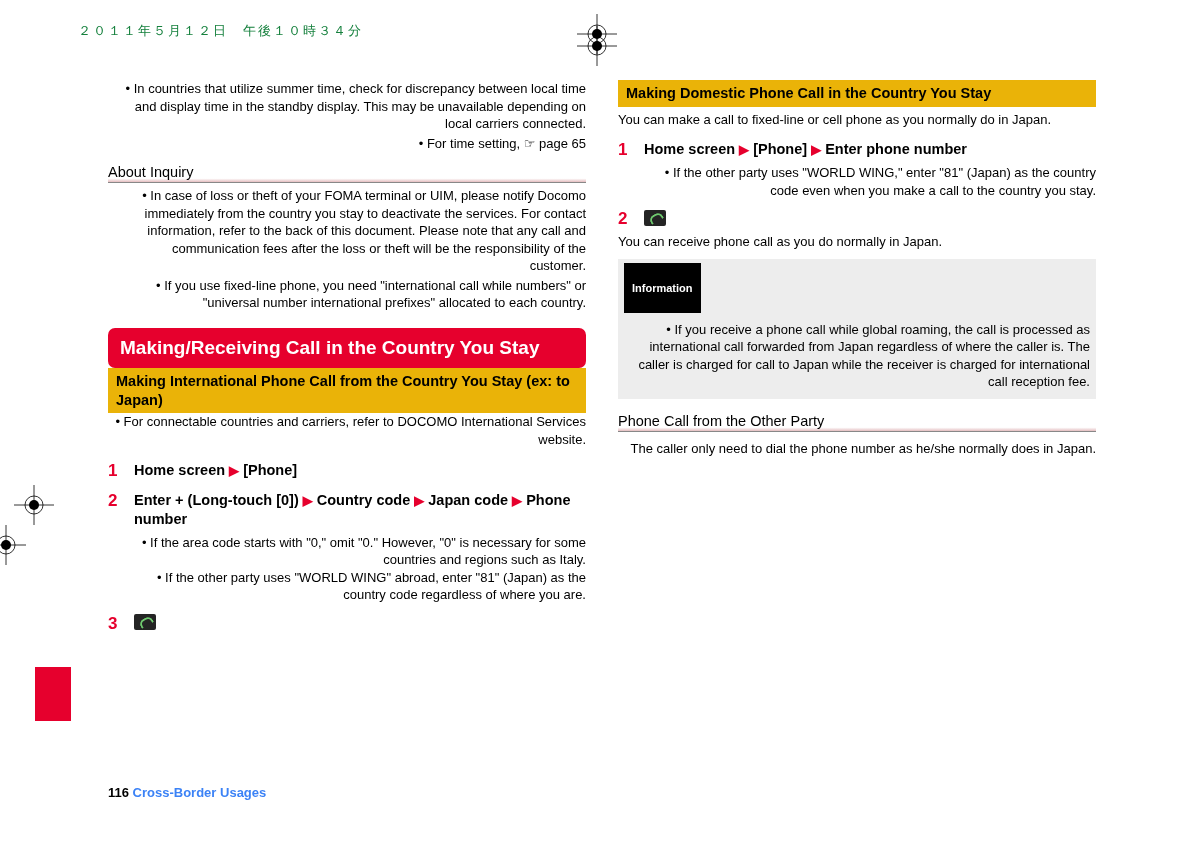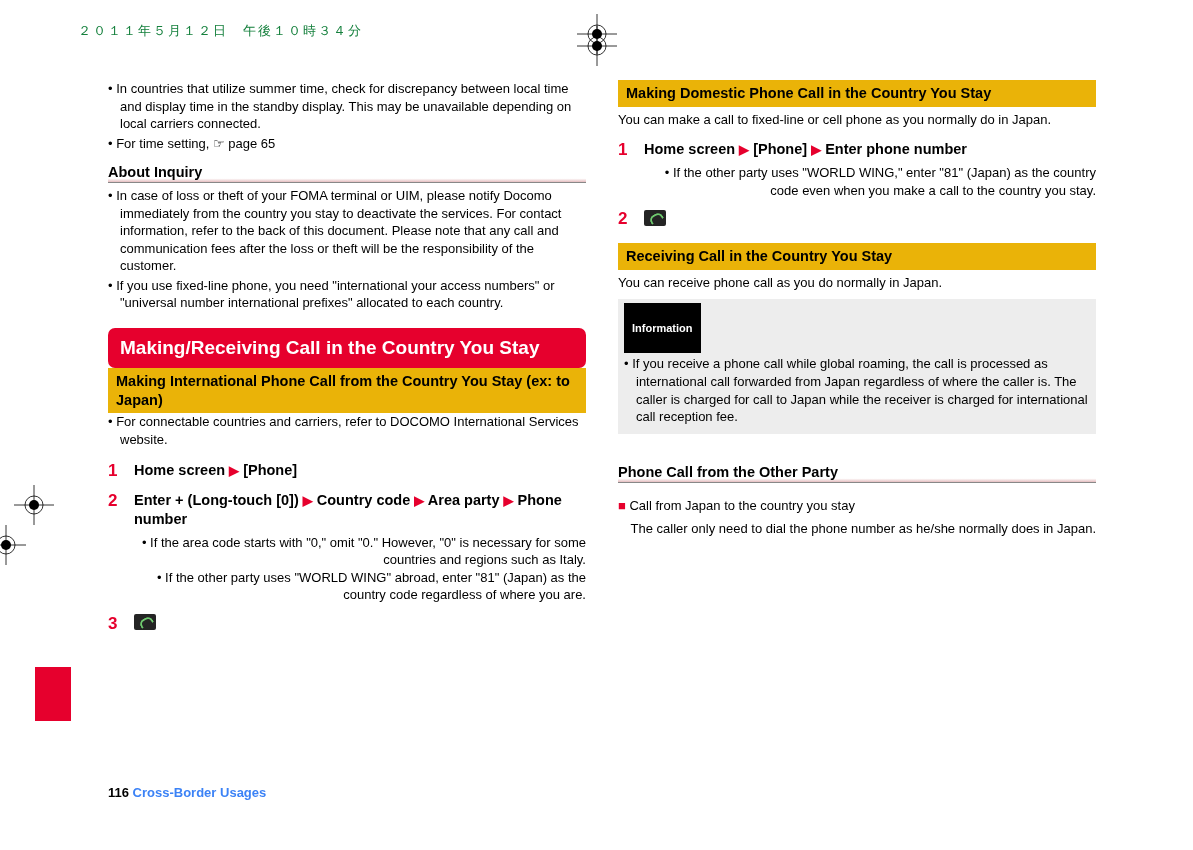--- a/index.html
+++ b/index.html
@@ -53,26 +53,27 @@
     width: 478px;
     display: flex;
     flex-direction: column;
   }
   ul.bullets { list-style: none; padding-left: 0; }
   ul.bullets > li {
     padding-left: 12px;
     text-indent: -12px;
     line-height: 1.35;
     margin-bottom: 2px;
+    text-align: right;
   }
   ul.bullets > li::before {
     content: "• ";
   }
   .h-sub {
-    font-weight: bold;
+    font-weight: normal;
     font-size: 14.5px;
     margin-top: 10px;
     margin-bottom: 4px;
     padding-bottom: 2px;
     border-bottom: 1px solid #888;
     background: linear-gradient(#fff 0%, #fff 80%, #e4bdbf 100%);
   }
   .h-big-red {
     background: #e6002d;
     color: #fff;
@@ -164,35 +165,35 @@
     height: 54px;
     background: #e6002d;
   }
   .info-label {
     display: inline-block;
     background: #000;
     color: #fff;
     font-size: 11px;
     font-weight: bold;
     padding: 19px 8px;
-    margin-bottom: 2px;
+    margin-bottom: 8px;
   }
   .info-box {
     background: #ededed;
     padding: 4px 6px 6px 6px;
     margin-top: 6px;
   }
   .sq-red {
     color: #e6002d;
     font-size: 13px;
   }
   .h-sub2 {
-    font-weight: bold;
+    font-weight: normal;
     font-size: 14.5px;
-    margin-top: 30px;
+    margin-top: 14px;
     margin-bottom: 4px;
     padding-bottom: 2px;
     border-bottom: 1px solid #888;
     background: linear-gradient(#fff 0%, #fff 80%, #e4bdbf 100%);
   }
   .body-text {
     line-height: 1.35;
     margin-top: 4px;
     text-align: right;
   }
@@ -242,21 +243,21 @@
 
   <div class="col">
     <ul class="bullets">
       <li>In countries that utilize summer time, check for discrepancy between local time and display time in the standby display. This may be unavailable depending on local carriers connected.</li>
       <li>For time setting, ☞ page 65</li>
     </ul>
 
     <div class="h-sub">About Inquiry</div>
     <ul class="bullets">
       <li>In case of loss or theft of your FOMA terminal or UIM, please notify Docomo immediately from the country you stay to deactivate the services. For contact information, refer to the back of this document. Please note that any call and communication fees after the loss or theft will be the responsibility of the customer.</li>
-      <li>If you use fixed-line phone, you need "international your access numbers" or "universal number international prefixes" allocated to each country.</li>
+      <li>If you use fixed-line phone, you need "international call while numbers" or "universal number international prefixes" allocated to each country.</li>
     </ul>
 
     <div class="spacer"></div>
     <div class="h-big-red">Making/Receiving Call in the Country You Stay</div>
     <div class="h-pink">Making International Phone Call from the Country You Stay (ex: to Japan)</div>
 
     <ul class="bullets">
       <li>For connectable countries and carriers, refer to DOCOMO International Services website.</li>
     </ul>
 
@@ -272,21 +273,21 @@
     </div>
 
     <div class="step">
       <div class="step-num">2</div>
       <div class="step-body">
         <div class="step-title">
           <span>Enter + (Long-touch [0])</span>
           <span class="red-tri">▶</span>
           <span>Country code</span>
           <span class="red-tri">▶</span>
-          <span>Area party</span>
+          <span>Japan code</span>
           <span class="red-tri">▶</span>
           <span>Phone number</span>
         </div>
         <ul class="step-sub">
           <li>If the area code starts with "0," omit "0." However, "0" is necessary for some countries and regions such as Italy.</li>
           <li>If the other party uses "WORLD WING" abroad, enter "81" (Japan) as the country code regardless of where you are.</li>
         </ul>
       </div>
     </div>
 
@@ -323,32 +324,27 @@
       </div>
     </div>
 
     <div class="step">
       <div class="step-num">2</div>
       <div class="step-body">
         <span class="dial-icon"></span>
       </div>
     </div>
 
-    <div class="h-pink small-top">Receiving Call in the Country You Stay</div>
     <div class="bold-line">You can receive phone call as you do normally in Japan.</div>
 
     <div class="info-box">
       <span class="info-label">Information</span>
       <ul class="bullets">
         <li>If you receive a phone call while global roaming, the call is processed as international call forwarded from Japan regardless of where the caller is. The caller is charged for call to Japan while the receiver is charged for international call reception fee.</li>
       </ul>
     </div>
 
     <div class="h-sub2">Phone Call from the Other Party</div>
 
-    <div class="bold-line" style="margin-top:10px;">
-      <span class="sq-red">■</span>
-      <span>Call from Japan to the country you stay</span>
-    </div>
     <div class="body-text">The caller only need to dial the phone number as he/she normally does in Japan.</div>
   </div>
 
 </div>
 
 </body></html>

